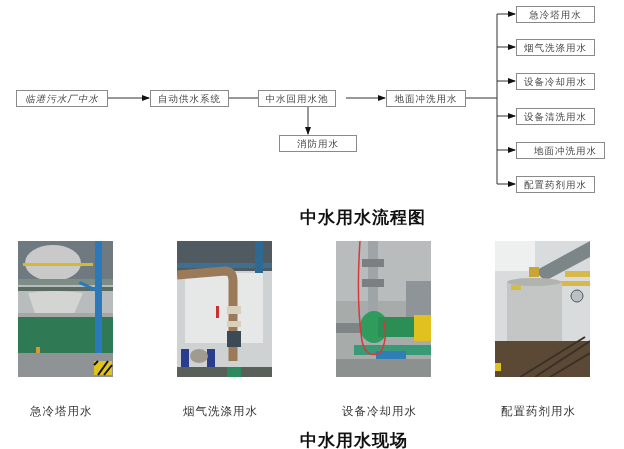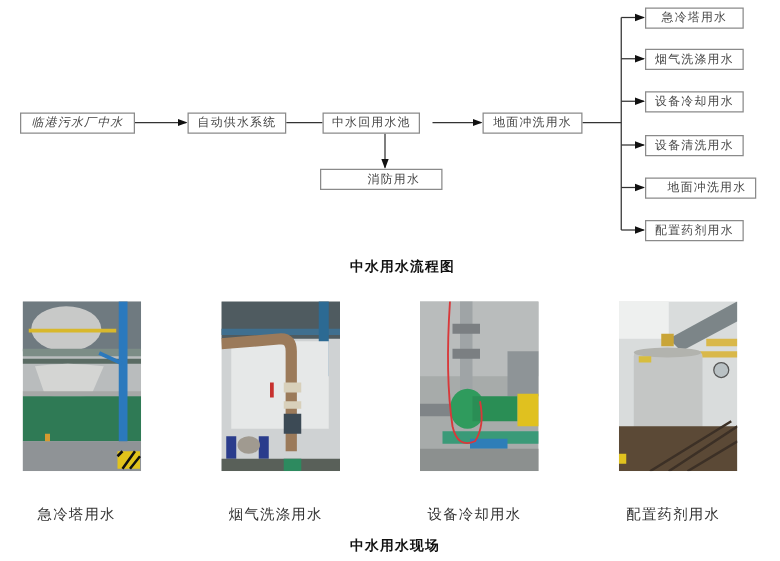--- a/index.html
+++ b/index.html
@@ -3,21 +3,21 @@
   <meta charset="utf-8">
   <style>
     html, body { margin: 0; padding: 0; background: #ffffff; }
     body { width: 624px; height: 449px; position: relative; overflow: hidden;
            font-family: "DejaVu Serif", "Liberation Serif", serif; color: #333; }
     .box { position: absolute; border: 1px solid #8a8a8a; background: #fff;
            font-size: 9.5px; line-height: 15px; height: 15px; text-align: center;
            letter-spacing: 1px; white-space: nowrap; color: #444; box-sizing: content-box; }
     svg.lines { position: absolute; left: 0; top: 0; }
     .caption { position: absolute; font-family: Liberation Serif, serif;
-               font-weight: bold; font-size: 11px; color: #111; letter-spacing: 1px; }
+               font-weight: bold; font-size: 17px; color: #111; letter-spacing: 1px; margin-left: 20px; }
     .photo { position: absolute; width: 95px; height: 136px; overflow: hidden; }
     .photo-label { position: absolute; font-size: 11.5px; color: #333; letter-spacing: 1px; white-space: nowrap; }
   </style>
 </head>
 <body>
 
 <svg class="lines" width="624" height="449">
   <defs>
     <marker id="arr" markerWidth="8" markerHeight="8" refX="7" refY="4" orient="auto" markerUnits="userSpaceOnUse">
       <path d="M0,1 L8,4 L0,7 Z" fill="#111"></path>
@@ -35,21 +35,21 @@
     <line x1="497" y1="81" x2="515" y2="81" marker-end="url(#arr)"></line>
     <line x1="497" y1="116" x2="515" y2="116" marker-end="url(#arr)"></line>
     <line x1="497" y1="150" x2="515" y2="150" marker-end="url(#arr)"></line>
     <line x1="497" y1="184" x2="515" y2="184" marker-end="url(#arr)"></line>
   </g>
 </svg>
 
 <div class="box" style="left:16px;top:90px;width:90px;font-style:italic;">临港污水厂中水</div>
 <div class="box" style="left:150px;top:90px;width:77px;">自动供水系统</div>
 <div class="box" style="left:258px;top:90px;width:76px;">中水回用水池</div>
-<div class="box" style="left:256px;top:135px;width:76px;padding-left:20px;">消防用水</div>
+<div class="box" style="left:279px;top:135px;width:76px;">消防用水</div>
 <div class="box" style="left:386px;top:90px;width:78px;">地面冲洗用水</div>
 
 <div class="box" style="left:516px;top:6px;width:77px;">急冷塔用水</div>
 <div class="box" style="left:516px;top:39px;width:77px;">烟气洗涤用水</div>
 <div class="box" style="left:516px;top:73px;width:77px;">设备冷却用水</div>
 <div class="box" style="left:516px;top:108px;width:77px;">设备清洗用水</div>
 <div class="box" style="left:516px;top:142px;width:77px;padding-left:10px;">地面冲洗用水</div>
 <div class="box" style="left:516px;top:176px;width:77px;">配置药剂用水</div>
 
 <div class="caption" style="left:280px;top:206px;">中水用水流程图</div>

